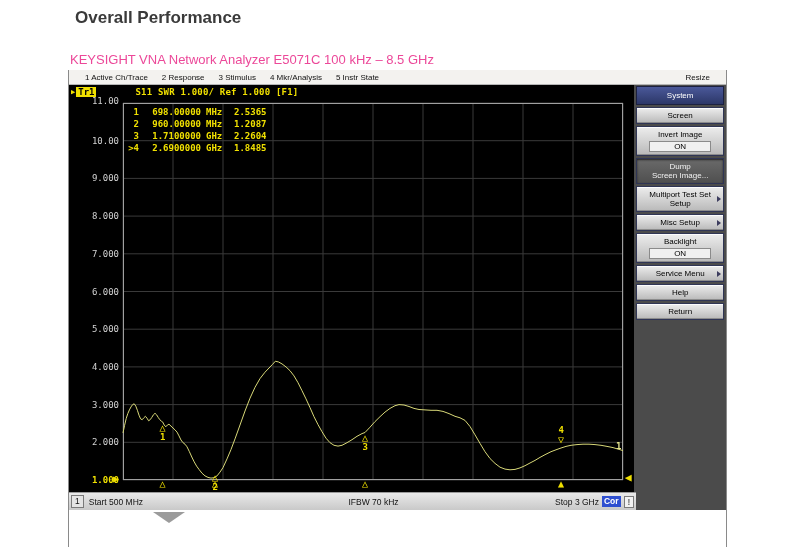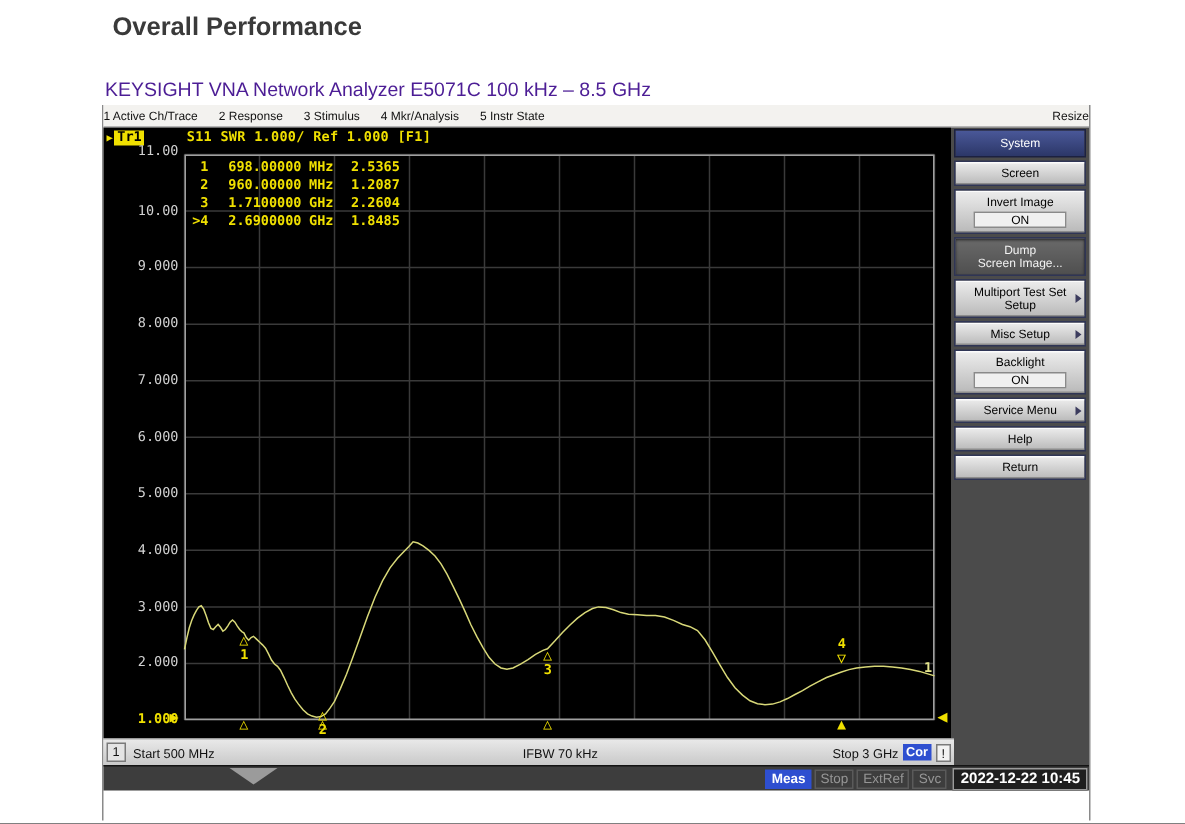--- a/index.html
+++ b/index.html
@@ -1,36 +1,36 @@
 <!DOCTYPE html>
 <html><head>
 <meta charset="utf-8">
 <style>
   * { margin:0; padding:0; box-sizing:border-box; }
   body { width:790px; height:549px; background:#ffffff; overflow:hidden; position:relative;
          font-family:"Liberation Sans", sans-serif; }
   .page-title { position:absolute; left:75px; top:8px; font-size:17px; font-weight:bold; color:#3a3a3a; }
-  .page-subtitle { position:absolute; left:70px; top:52px; font-size:13px; color:#4c1d95; }
+  .page-subtitle { position:absolute; left:70px; top:52px; font-size:13px; color:#ec4899; }
 
   .vna { position:absolute; left:68px; top:70px; width:659px; height:477px;
          border-left:1px solid #8a8a8a; border-right:1px solid #8a8a8a; }
   .titlebar { height:20px; background:linear-gradient(90deg,#131318 0%,#24242c 15%,#3c4656 42%,#5a6a7e 62%,#2c3240 82%,#16161c 100%);
               color:#e8e8e8; font-size:9px; line-height:20px; padding-left:4px; }
   .menubar { height:15px; background:#f3f2ef; border-bottom:1px solid #b5b5b5; display:flex; align-items:center;
-             font-size:8px; color:#111; padding:0 0; gap:14px; }
+             font-size:8px; color:#111; padding:0 16px; gap:14px; }
   .menubar .mitem { cursor:default; }
   .menubar .resize { margin-left:auto; }
 
   .content { display:flex; height:407px; }
   .screen { position:relative; width:567px; height:407px; background:#000; overflow:hidden;
             font-family:"DejaVu Sans Mono", monospace; }
   .trace-header { position:absolute; left:2px; top:2px; display:flex; align-items:center; font-size:9px; font-weight:bold; }
   .tr-pointer { color:#f0e000; font-size:7px; margin-right:1px; }
   .tr-badge { background:#f0e000; color:#000; padding:0 2px; }
-  .tr-text { color:#f0e000; margin-left:5px; letter-spacing:0.2px;padding-left:23px; }
+  .tr-text { color:#f0e000; margin-left:16px; letter-spacing:0.2px;padding-left:23px; }
 
   .ylabel { position:absolute; left:2px; width:48px; text-align:right; font-size:9px; color:#d2d2d2; }
   .ylabel.ref { color:#f0e000; font-weight:bold; }
 
   .plot { position:absolute; left:54px; top:18px; width:500px; height:377px; overflow:visible; }
   .plot svg { position:absolute; left:0; top:0; overflow:visible; }
 
   .mtable { position:absolute; left:56px; top:21px; font-size:9px; font-weight:bold; color:#f0e000; line-height:12px; }
   .mrow { display:flex; white-space:pre; }
   .mnum { display:inline-block; width:14px; text-align:right; }
@@ -181,21 +181,14 @@
       <span>Start 500 MHz</span>
       <span class="ifbw">IFBW 70 kHz</span>
       <span class="chright">
         <span>Stop 3 GHz</span>
         <span class="cor">Cor</span>
         <span class="warn">!</span>
       </span>
     </div>
     <div class="bfill"></div>
   </div>
-  <div class="statusbar">
-    <span class="meas">Meas</span>
-    <span class="dim">Stop</span>
-    <span class="dim">ExtRef</span>
-    <span class="dim">Svc</span>
-    <span class="dt">2022-12-22 10:45</span>
-  </div>
 </div>
 <div class="notch"></div>
 
 </body></html>

